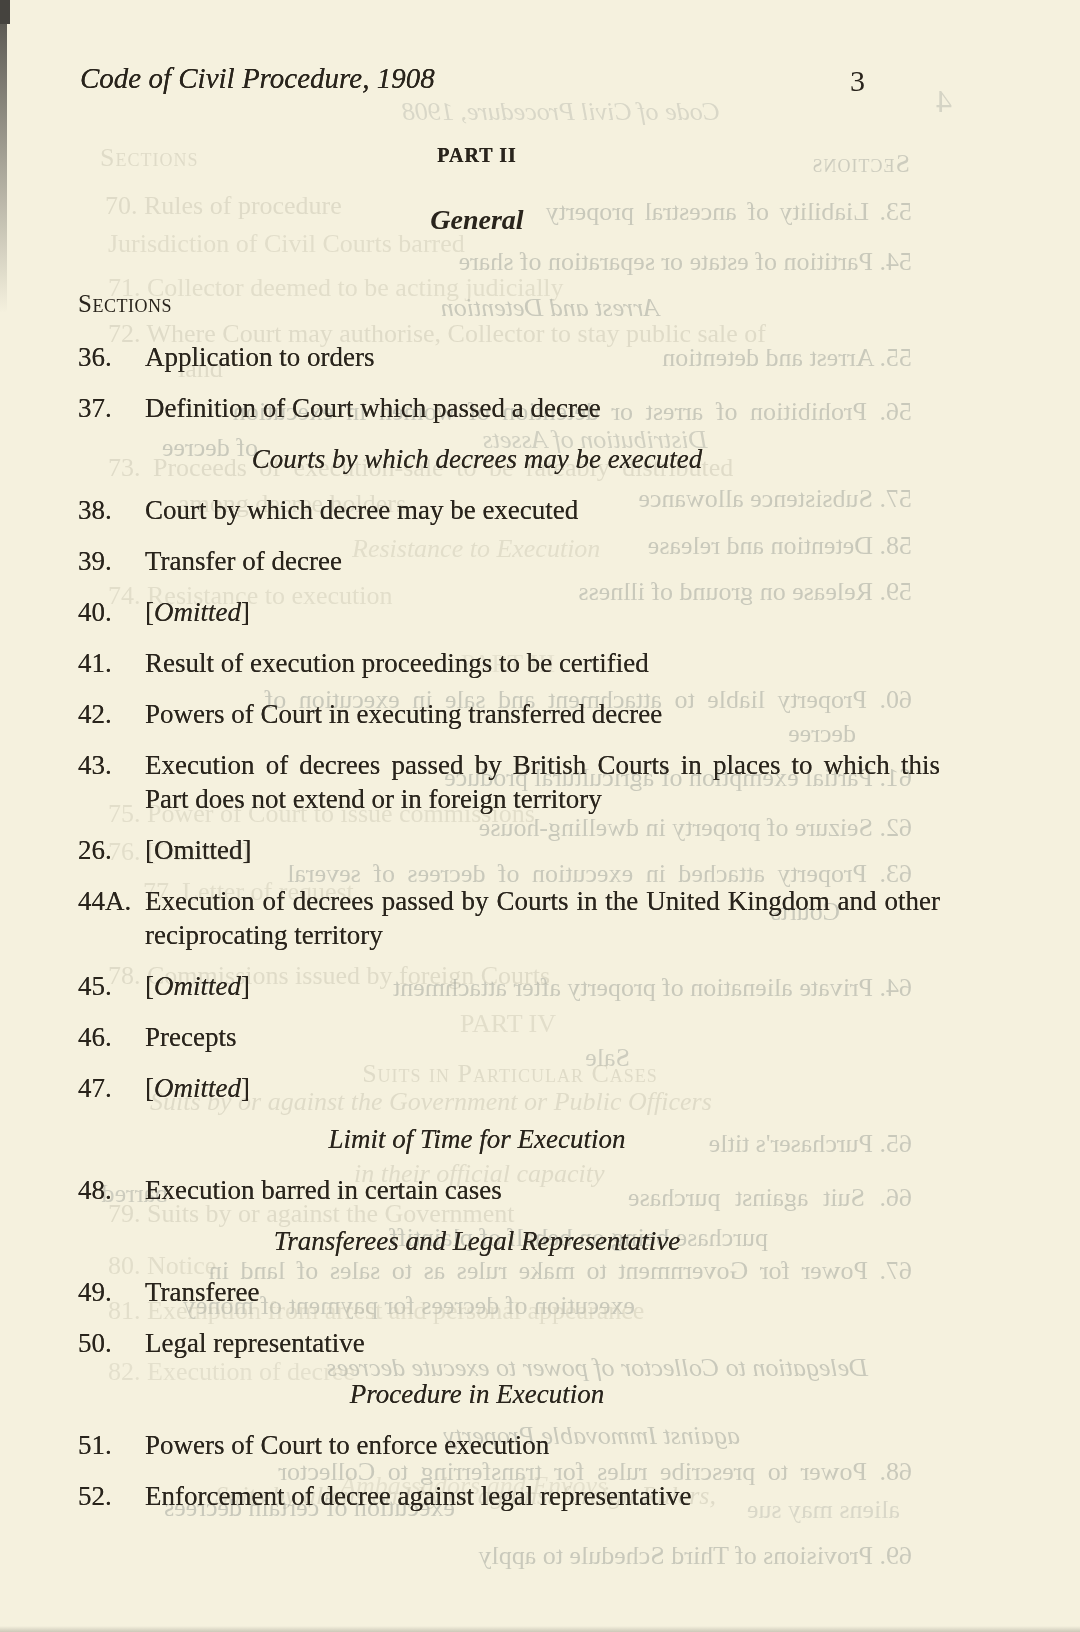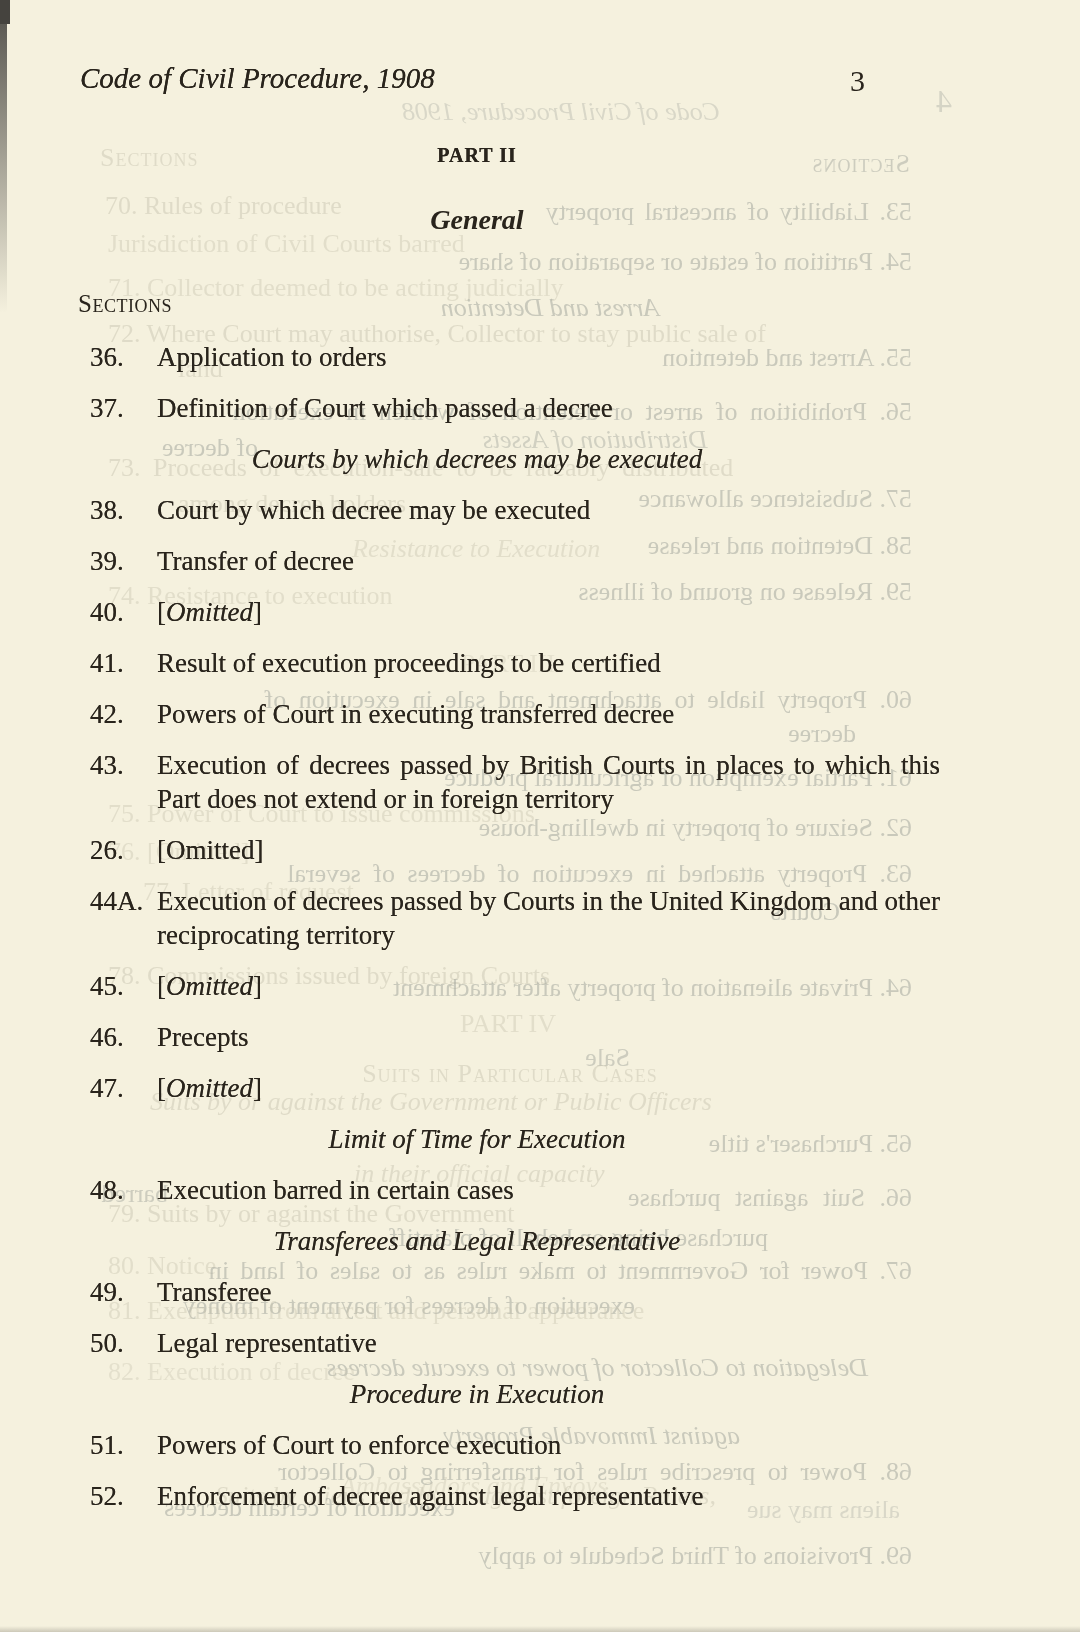--- a/index.html
+++ b/index.html
@@ -31,21 +31,21 @@
   .part-title{font-size:20px;font-weight:700;letter-spacing:1px;line-height:34px;
     text-shadow:0 0 .5px #29241c;}
   .part-sub{font-size:29px;font-variant:small-caps;letter-spacing:1.5px;line-height:34px;margin-top:18px;}
   .part-general{font-size:28px;font-weight:700;font-style:italic;line-height:34px;margin-top:31px;}
   
   .sections-label{position:absolute;left:78px;top:290px;font-size:25px;font-variant:small-caps;letter-spacing:.5px;}
   
   #toc{position:absolute;left:78px;top:340px;width:862px;}
   .toc-row{display:flex;font-size:27px;line-height:34px;margin-bottom:17px;
     text-shadow:0 0 .4px rgba(41,36,28,.8);}
-  .toc-num{width:67px;flex:0 0 67px;margin-left:12px;}
+  .toc-num{width:67px;flex:0 0 67px;}
   .toc-txt{flex:1;}
   .toc-txt.just{text-align:justify;}
   .toc-heading{width:798px;text-align:center;font-size:27px;font-weight:400;font-style:italic;
     line-height:34px;margin-bottom:17px;text-shadow:0 0 .4px rgba(41,36,28,.8);}
 </style>
 </head>
 <body>
 
 <div class="page">
   <div id="ghost-layer">

